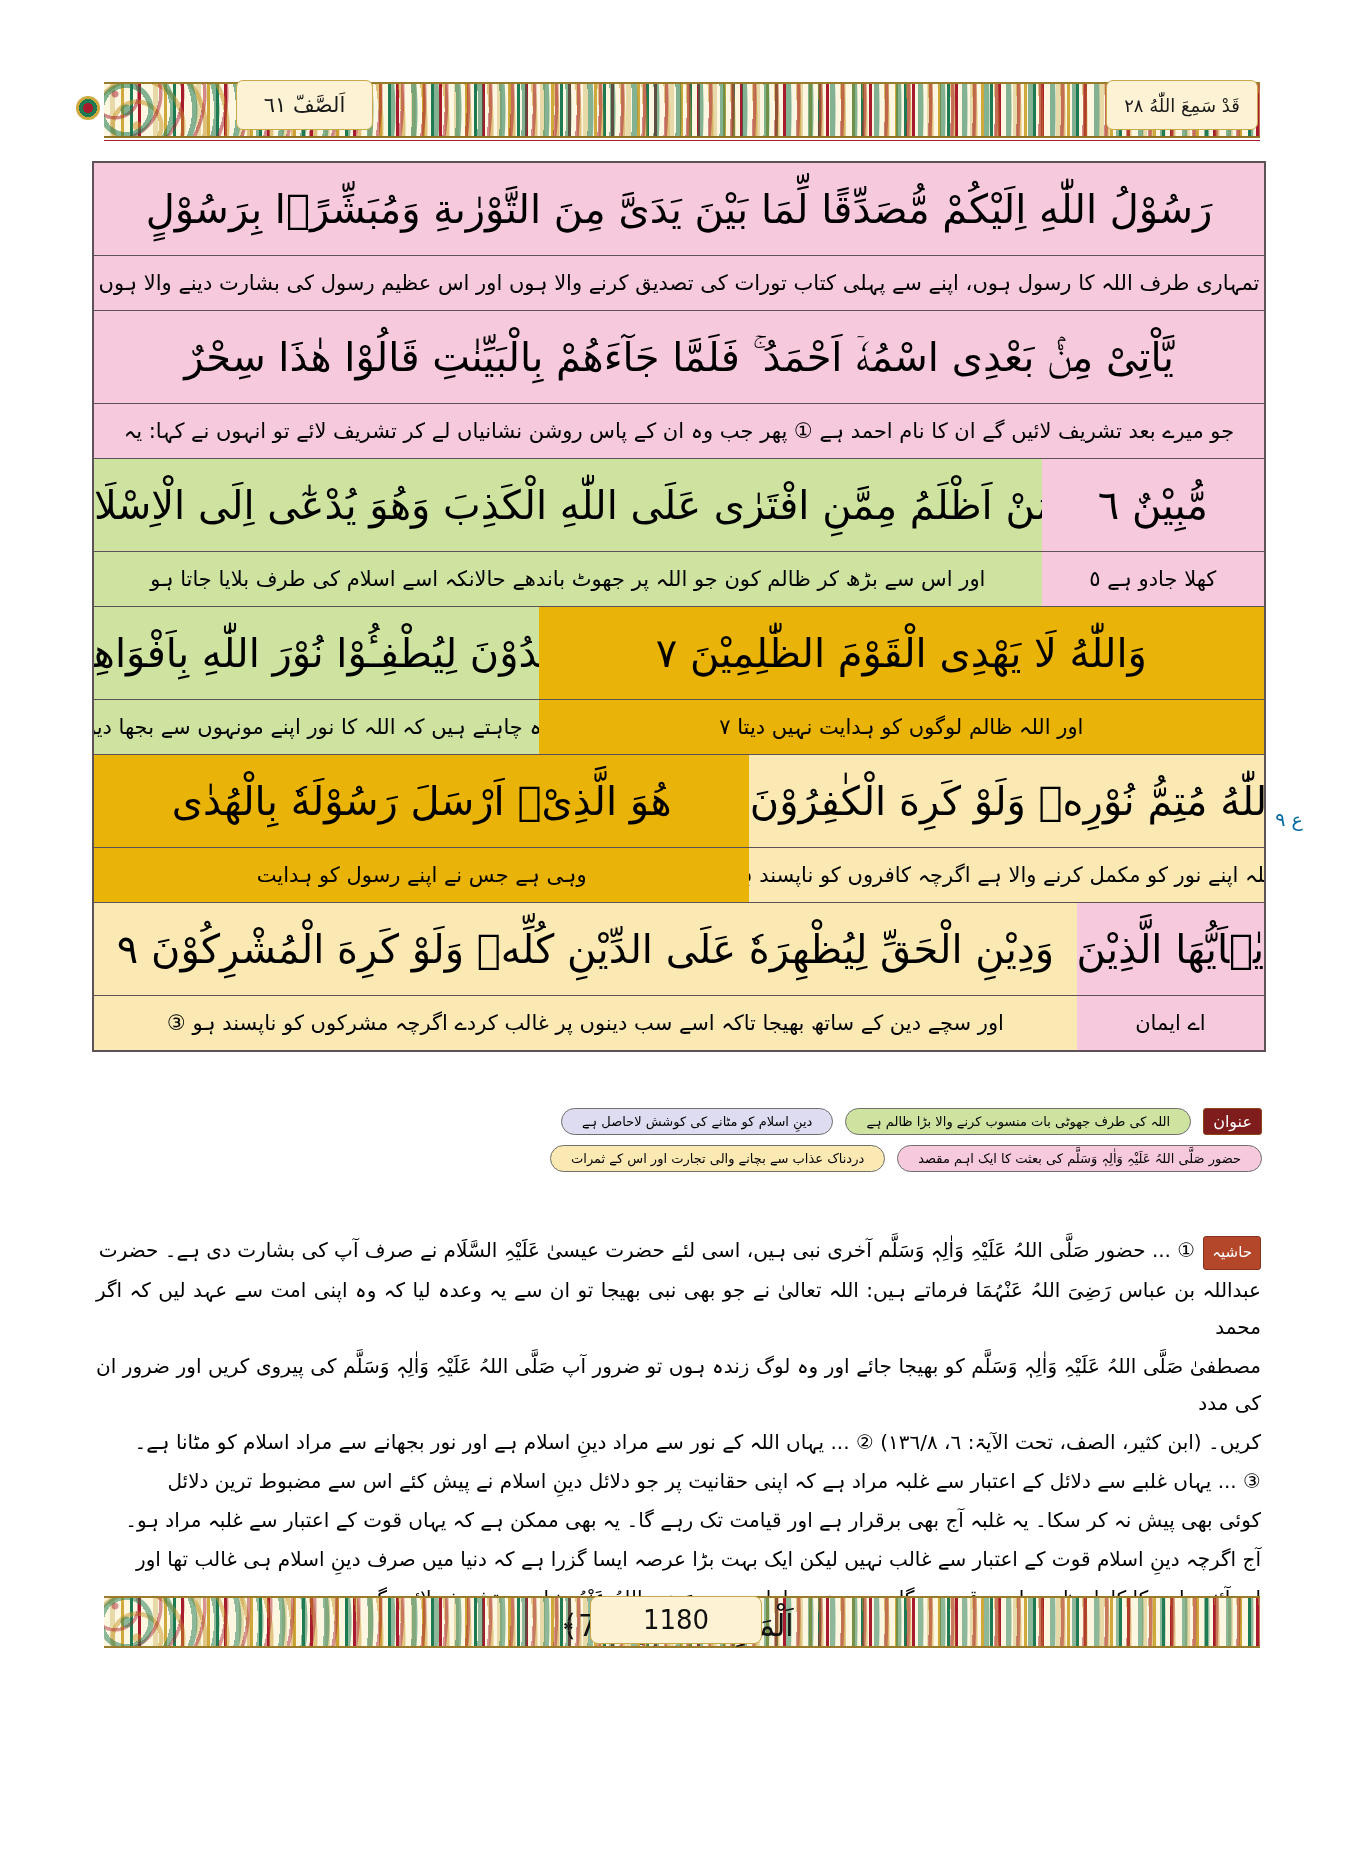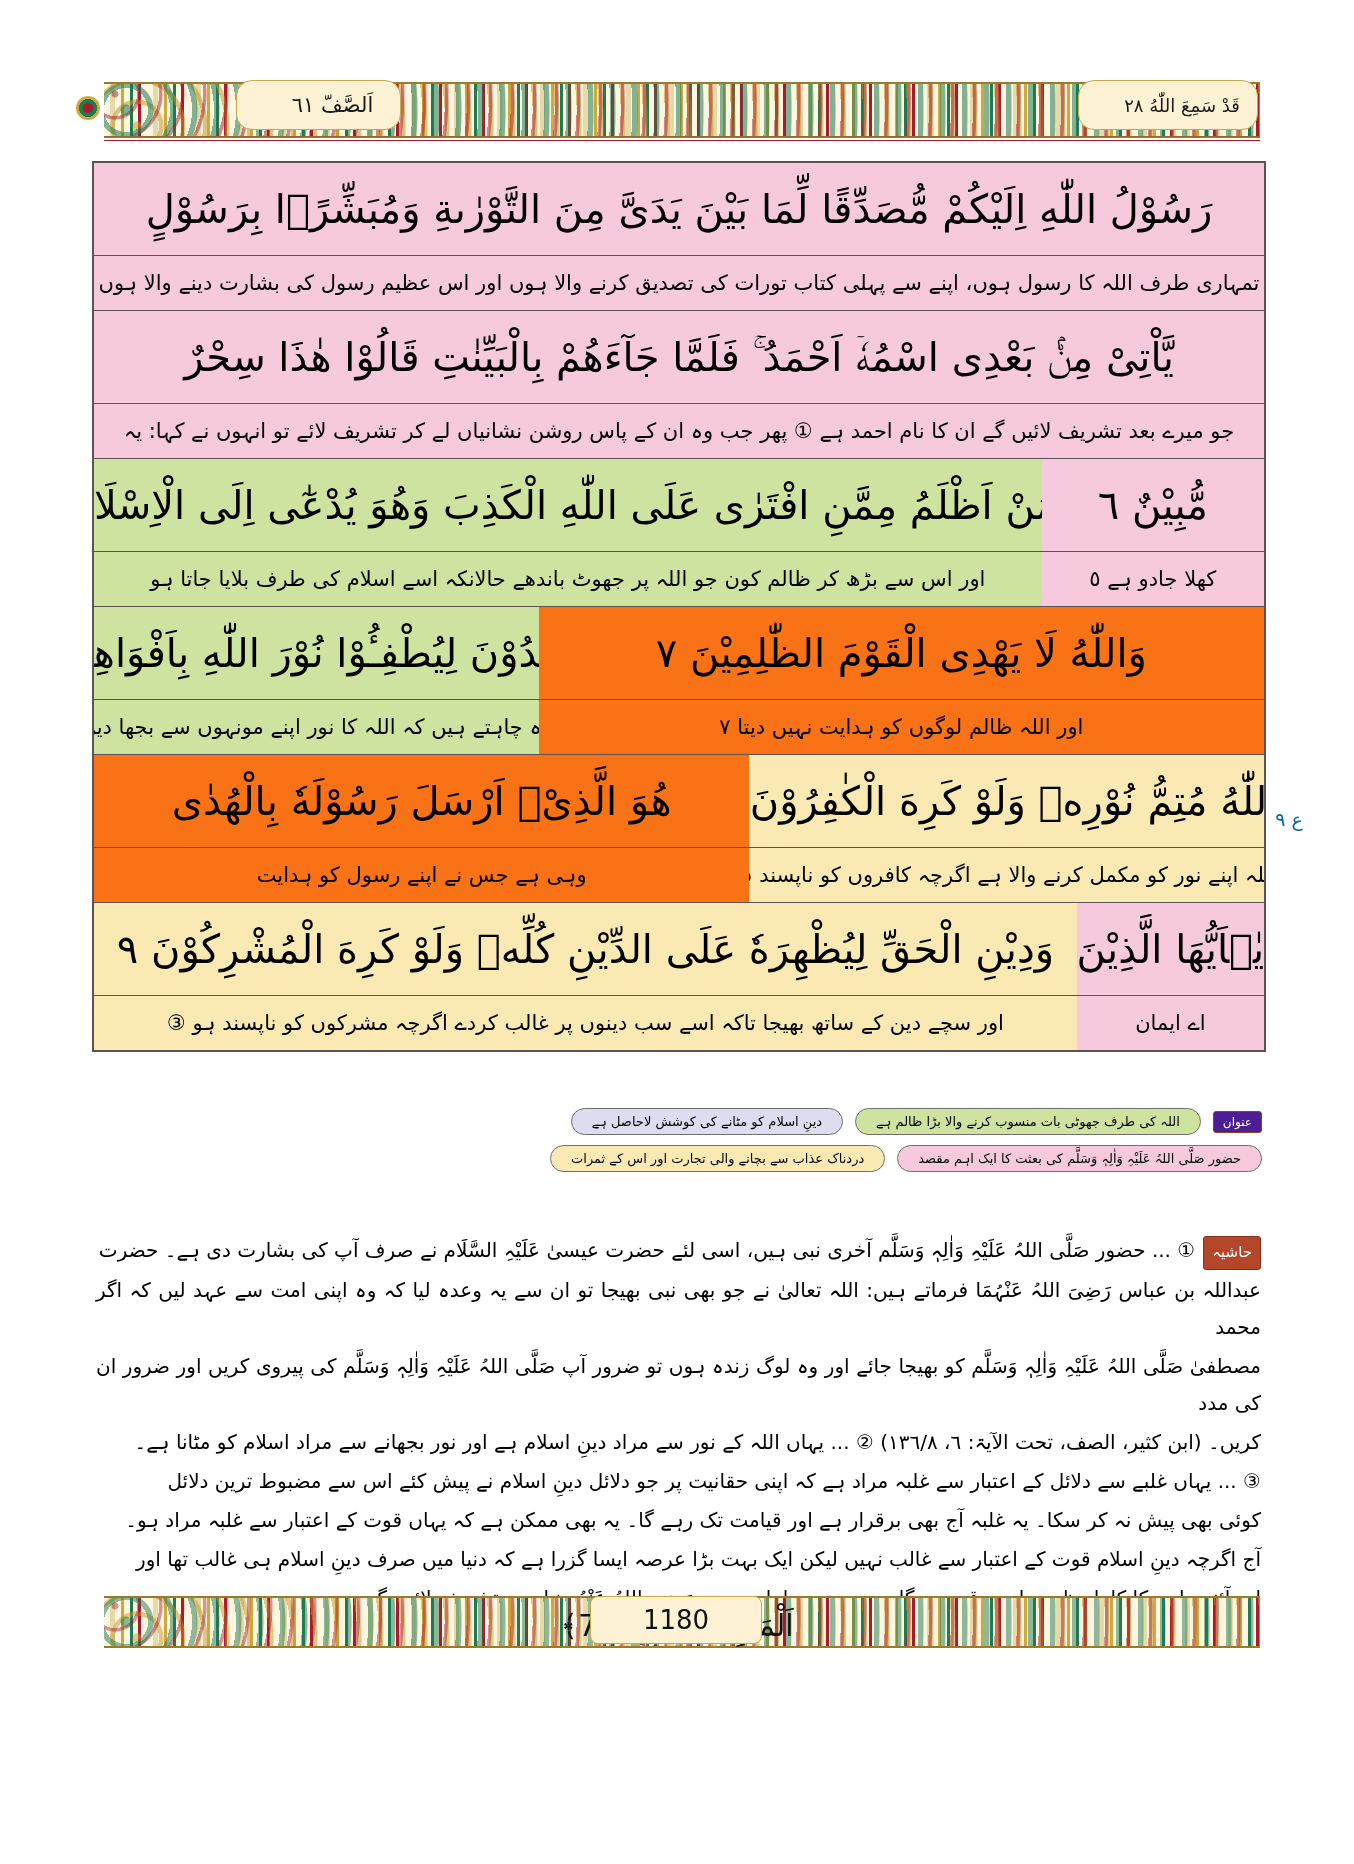--- a/index.html
+++ b/index.html
@@ -36,24 +36,24 @@
       repeating-radial-gradient(circle at 22px 26px, rgba(30,122,82,.55) 0 5px, rgba(255,255,255,0) 6px 22px),
       repeating-radial-gradient(circle at 11px 10px, rgba(168,27,45,.5) 0 3px, rgba(255,255,255,0) 4px 22px),
       repeating-radial-gradient(circle at 33px 42px, rgba(198,150,42,.55) 0 4px, rgba(255,255,255,0) 5px 22px);
   }
   .hdr-rule{
     position:absolute;left:28px;right:16px;top:58px;height:3px;
     border-top:1px solid #8b6f22;border-bottom:1px solid #a81b2d;
   }
   .cartouche{
     position:absolute;top:2px;height:48px;
-    background:#fdf3d4;border:1px solid #caa94c;border-radius:16px;
+    background:#fdf3d4;border:1px solid #caa94c;border-radius:7px;
     display:flex;align-items:center;justify-content:center;
     font-family:"DejaVu Sans","Liberation Sans",sans-serif;
-    direction:rtl;color:#1a1a1a;z-index:4;padding-left:28px;
+    direction:rtl;color:#1a1a1a;z-index:4;
   }
   #cart-left{left:160px;width:135px;font-size:21px;}
   #cart-right{right:18px;width:150px;font-size:18px;}
   .hdr-medal{
     position:absolute;left:0px;top:18px;width:24px;height:24px;z-index:5;
     background:radial-gradient(circle,#a81b2d 0 5px,#1e7a52 5px 9px,#cfa93c 9px 12px);
     border-radius:50%;
   }
 
   
@@ -74,39 +74,39 @@
   .ur{
     font-size:21px;line-height:1.25;white-space:nowrap;color:#000;
     font-family:"DejaVu Sans","Liberation Sans",sans-serif;
     padding:0 6px;
   }
   .r-ar{height:92px;}
   .r-ur{height:54px;}
 
   .bg-pink{background:#f6c9dd;}
   .bg-green{background:#cfe3a0;}
-  .bg-lav{background:#f97316;justify-content:center;}
+  .bg-lav{background:#eab308;justify-content:center;}
   .bg-yellow{background:#fbe9b4;}
 
   
   .side-mark{
     position:absolute;left:1272px;top:760px;width:34px;height:120px;
     display:flex;flex-direction:column;align-items:center;justify-content:center;
     font-size:19px;color:#0369a1;direction:rtl;line-height:1.15;
   }
 
   
   .topics{
     position:absolute;left:92px;top:1108px;width:1170px;
     display:flex;flex-direction:column;align-items:flex-end;gap:10px;direction:rtl;
   }
   .topic-line{display:flex;direction:rtl;align-items:center;gap:12px;justify-content:flex-start;width:100%;}
   .onv{
-    background:#4c1d95;color:#fff;border:1px solid #8e4318;border-radius:3px;
-    padding:3px 9px;font-size:12px;direction:rtl;white-space:nowrap;
+    background:#7f1d1d;color:#fff;border:1px solid #8e4318;border-radius:3px;
+    padding:3px 9px;font-size:16px;direction:rtl;white-space:nowrap;
   }
   .cap{
     border:1px solid #6f6f6f;border-radius:18px;padding:5px 20px;
     font-size:13px;white-space:nowrap;direction:rtl;color:#000;
   }
   .cap-green{background:#cfe3a0;}
   .cap-lav{background:#dedcf0;}
   .cap-yellow{background:#fbe9b4;}
   .cap-pink{background:#f6c9dd;}
 

